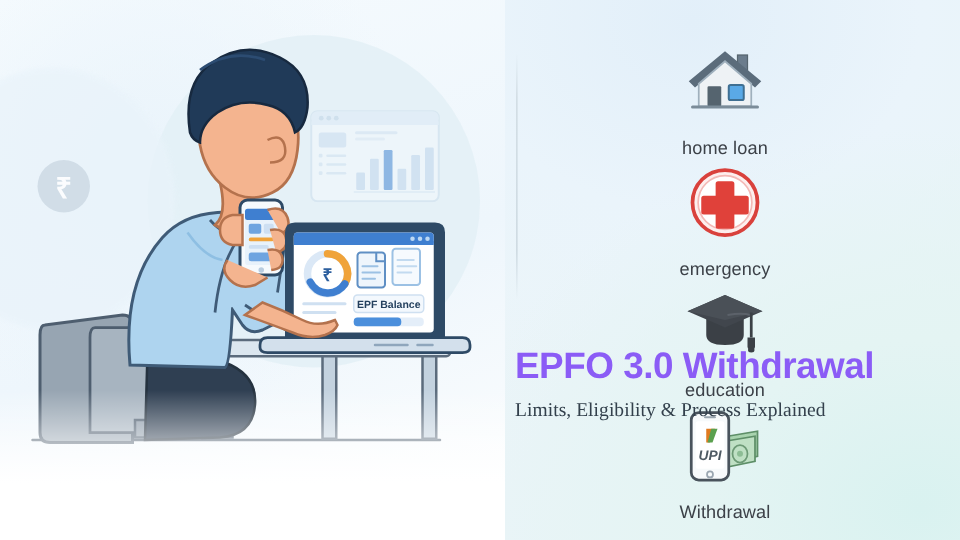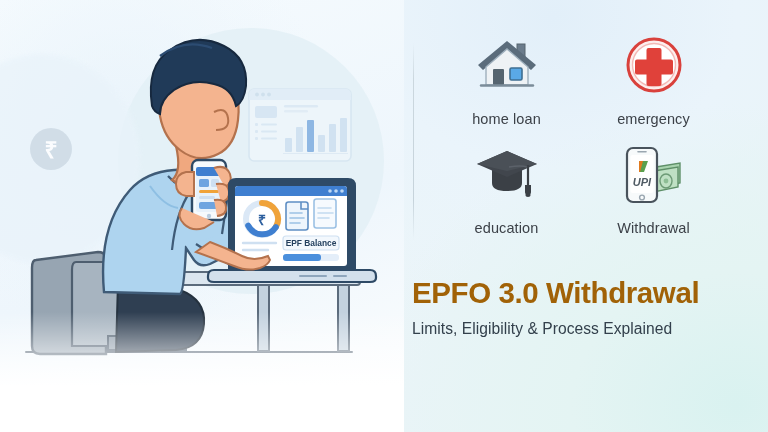--- a/index.html
+++ b/index.html
@@ -63,44 +63,45 @@
   .docs-float { position:absolute; left:180px; top:76px; opacity:.5; }
   .dash-float { position:absolute; left:248px; top:88px; opacity:.62; }
 
   
   .scene { position:absolute; left:0; top:0; width:404px; height:432px; }
 
   
   .icon-grid {
     position:absolute; left:440px; top:36px;
     width:280px; height:212px;
-    display:grid; grid-template-columns:1fr 1fr; grid-template-rows:1fr 1fr;
+    display:grid; grid-template-columns:1fr; grid-template-rows:1fr 1fr;
     column-gap:14px; row-gap:6px;
   }
   .icon-cell { display:flex; flex-direction:column; align-items:center; justify-content:flex-start; }
   .icon-art { height:70px; display:flex; align-items:flex-start; justify-content:center; }
   .icon-label {
     margin-top:5px;
     font-size:14.5px; color:#3c4148; letter-spacing:.1px;
     white-space:nowrap;
   }
 
   
   .headline {
     position:absolute; left:412px; top:276px; width:344px;
   }
   .title {
     font-size:29.5px; line-height:33px;
-    font-weight:bold; color:#a16207;
+    font-weight:bold; color:#8b5cf6;
     letter-spacing:-.4px;
   }
   .subtitle {
     margin-top:11px;
     font-size:15.6px; color:#33404c; letter-spacing:.05px;
     white-space:nowrap;
+    font-family:Liberation Serif, serif;
   }
 </style>
 </head>
 <body>
 
 <div id="stage">
 
   <div class="bg-base"></div>
   <div class="bg-left-wash"></div>
   <div class="bg-left-blob"></div>

